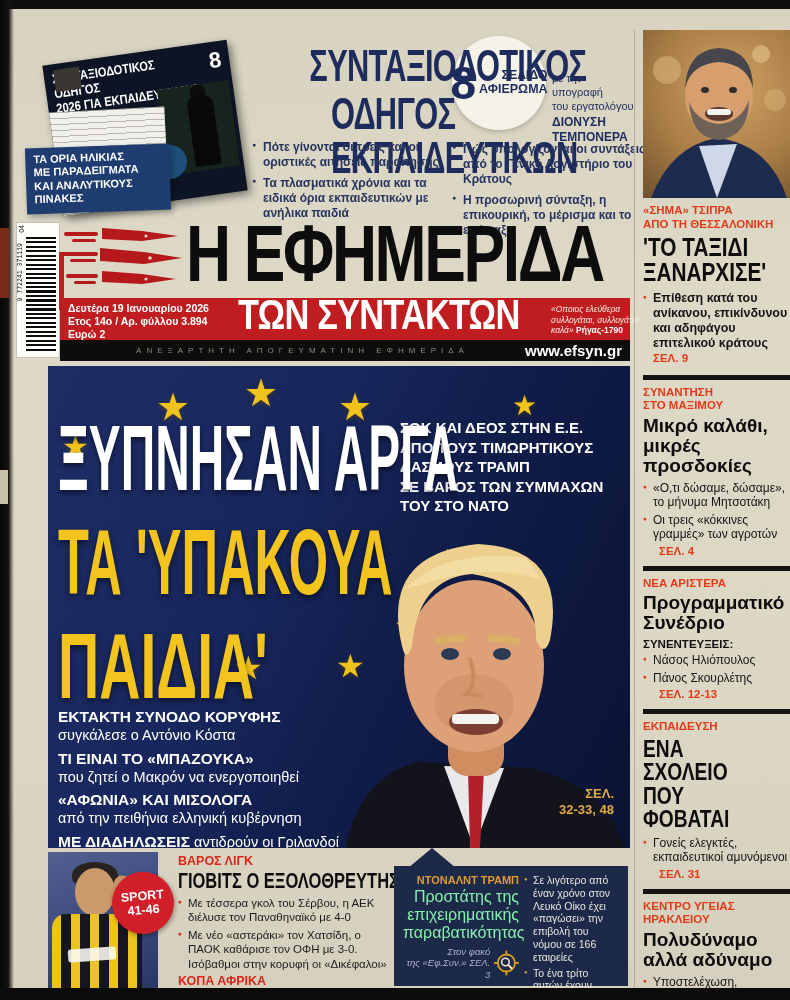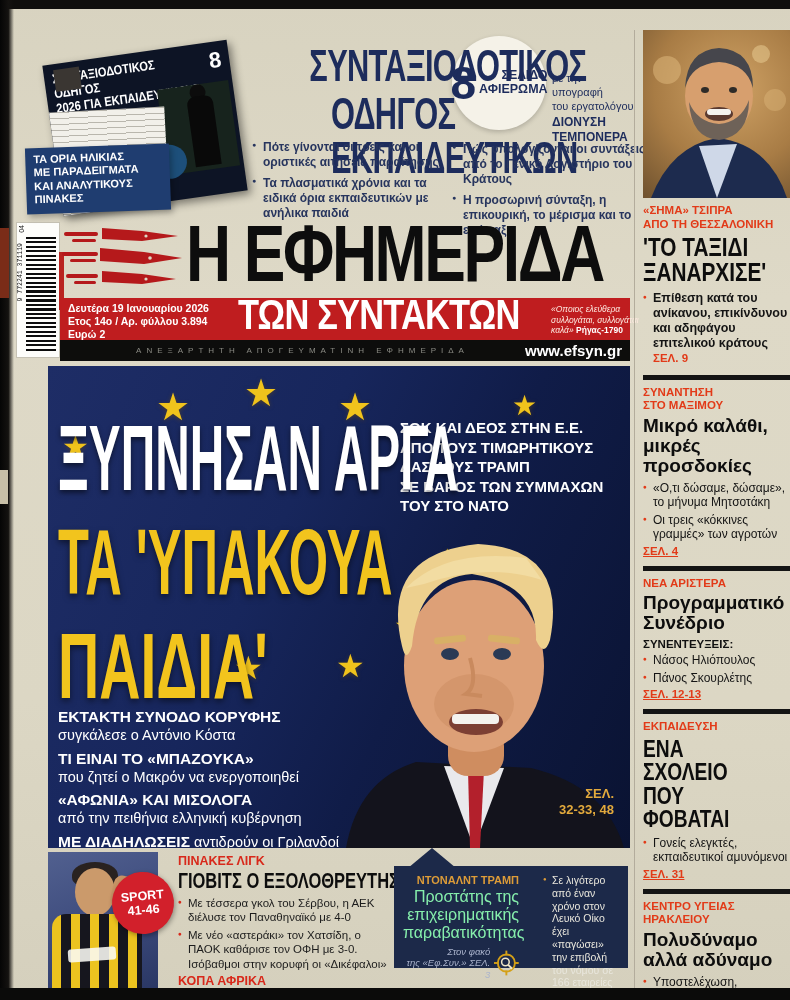--- a/index.html
+++ b/index.html
@@ -101,21 +101,21 @@
   .sb-kicker { color:#e23a18; font-weight:bold; font-size:11.5px; line-height:1.2; margin:4px 0 3px; }
   .sb-hl-cond { font-weight:bold; color:#0d0d0d; line-height:.98; transform:scaleX(.8);
                 transform-origin:0 0; white-space:pre-line; margin-bottom:5px; }
   .hl26 { font-size:26px; } .hl24 { font-size:24px; }
   .sb-hl { font-size:19px; font-weight:bold; color:#0d0d0d; line-height:1.05; margin-bottom:5px; }
   .sb-sub { font-size:11.5px; font-weight:bold; color:#111; margin-bottom:3px; }
   .sb-b { position:relative; padding-left:10px; font-size:12px; color:#141414; line-height:1.2; margin-bottom:3px; }
   .sb-b::before { content:"●"; position:absolute; left:0; top:2px; font-size:6.5px; color:#e23a18; }
   .sb-b.bold { font-weight:bold; font-size:12.5px; }
   .sb-b .pg, .sb-page { color:#e23a18; font-weight:bold; font-size:11.5px; }
-  .sb-page { display:block; margin:3px 0 2px;text-decoration:underline; }
+  .sb-page { display:block; margin:3px 16px 2px; }
   .sb-sep { height:5px; background:#141414; width:148px; margin:9px 0 6px; }
 
   
   .sports-photo { position:absolute; left:48px; top:852px; width:110px; height:136px; overflow:hidden;
                   background:linear-gradient(160deg,#51608f 0%, #3c4a7c 55%, #2a3764 100%); }
   .p-hair { position:absolute; left:24px; top:10px; width:46px; height:26px; border-radius:50% 50% 40% 40%; background:#292220; }
   .p-head { position:absolute; left:27px; top:16px; width:40px; height:48px; border-radius:50%; background:#cb9a6b; }
   .p-hand { position:absolute; left:64px; top:24px; width:22px; height:32px; border-radius:8px; background:#c79465; transform:rotate(14deg); }
   .p-jersey { position:absolute; left:4px; top:62px; width:90px; height:74px; border-radius:14px 18px 0 0;
               background:repeating-linear-gradient(90deg,#ecc31f 0 9px, #16161e 9px 19px); }
@@ -129,22 +129,22 @@
   .sp-kicker { color:#d8281a; font-weight:bold; font-size:12.5px; margin-bottom:2px; }
   .sp-hl1 { font-size:22px; font-weight:bold; color:#0d0d0d; line-height:1; transform:scaleX(.75);
             transform-origin:0 0; white-space:nowrap; margin-bottom:4px; }
   .sp-b { position:relative; padding-left:10px; font-size:11.5px; color:#1c1c1c; line-height:1.25; margin-bottom:3px; }
   .sp-b::before { content:"●"; position:absolute; left:0; top:2px; font-size:6.5px; color:#d8281a; }
   .sp-hl2 { font-size:18px; font-weight:bold; color:#0d0d0d; line-height:1.05; }
 
   .trump-arrow { position:absolute; left:408px; top:848px; width:0; height:0;
                  border-left:24px solid transparent; border-right:24px solid transparent;
                  border-bottom:20px solid #1c2949; }
-  .trump-box { position:absolute; left:394px; top:866px; width:234px; height:102px; background:#1c2949;
-               display:flex; padding:8px 9px; gap:24px; }
+  .trump-box { position:absolute; left:394px; top:866px; width:234px; height:120px; background:#1c2949;
+               display:flex; padding:8px 9px; gap:5px; }
   .tb-left { width:116px; text-align:right; }
   .tb-kicker { color:#dd9c38; font-weight:bold; font-size:11px; margin-bottom:2px; }
   .tb-hl { color:#86efac; font-weight:normal; font-size:16px; line-height:1.12; }
   .tb-focus { display:flex; justify-content:flex-end; align-items:center; gap:4px; margin-top:4px; }
   .tb-focus-text { color:#aab3cc; font-size:9.5px; font-style:italic; line-height:1.2; text-align:right; }
   .tb-right { flex:1; }
   .tb-b { position:relative; padding-left:9px; font-size:10.5px; color:#e8e6dc; line-height:1.22; margin-bottom:3px; }
   .tb-b::before { content:"●"; position:absolute; left:0; top:2px; font-size:6px; color:#dd9c38; }
 </style>
 </head>
@@ -373,21 +373,21 @@
     <div class="p-hair"></div>
     <div class="p-head"></div>
     <div class="p-hand"></div>
     <div class="p-jersey"></div>
     <div class="p-sponsor"></div>
   </div>
   <div class="sport-badge pre">SPORT
 41-46</div>
 
   <div class="sports-text">
-    <div class="sp-kicker">ΠΙΝΑΚΕΣ ΛΙΓΚ</div>
+    <div class="sp-kicker">ΒΑΡΟΣ ΛΙΓΚ</div>
     <div class="sp-hl1">ΓΙΟΒΙΤΣ Ο ΕΞΟΛΟΘΡΕΥΤΗΣ</div>
     <div class="sp-b">Με τέσσερα γκολ του Σέρβου, η ΑΕΚ διέλυσε τον Παναθηναϊκό με 4-0</div>
     <div class="sp-b">Με νέο «αστεράκι» τον Χατσίδη, ο ΠΑΟΚ καθάρισε τον ΟΦΗ με 3-0. Ισόβαθμοι στην κορυφή οι «Δικέφαλοι»</div>
     <div class="sp-kicker">ΚΟΠΑ ΑΦΡΙΚΑ</div>
     <div class="sp-hl2">Το «ριφιφί» της Σενεγάλης</div>
   </div>
 
   <div class="trump-arrow"></div>
   <div class="trump-box">
     <div class="tb-left">

